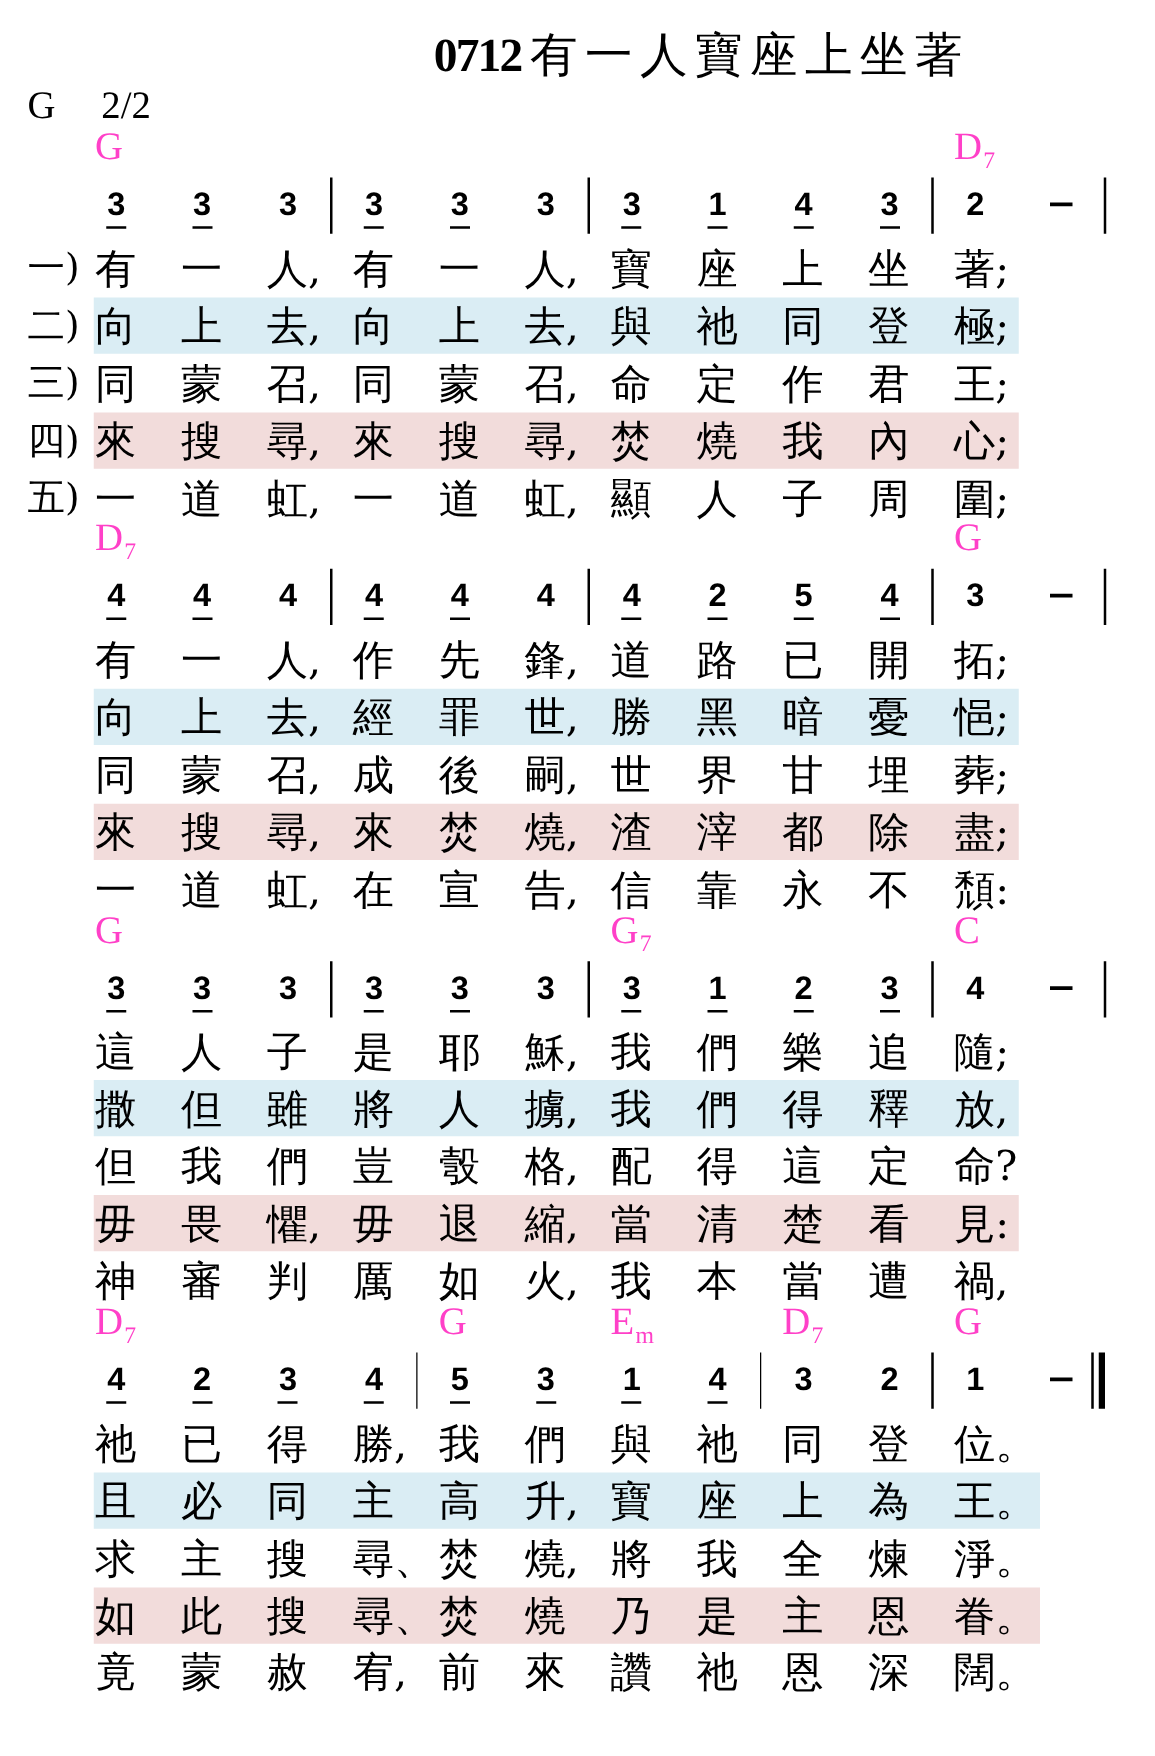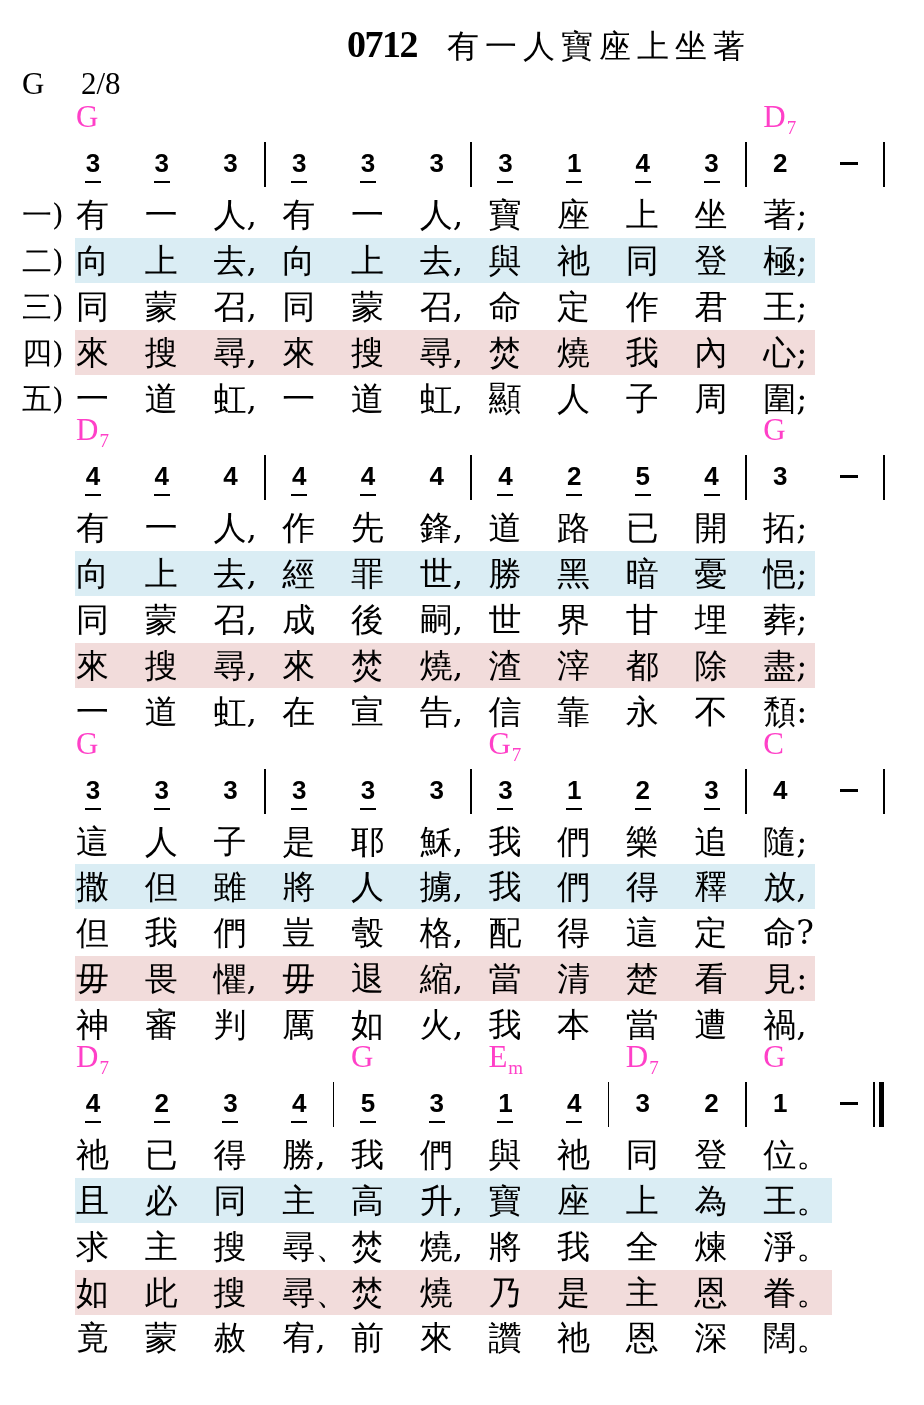--- a/index.html
+++ b/index.html
@@ -20,23 +20,23 @@
     line-height: 44px;
   }
   .title-num {
     font-family: "Liberation Serif", serif;
     font-weight: bold;
     font-size: 38px;
     letter-spacing: -1.5px;
   }
   .title-text {
     font-family: "DejaVu Serif", serif;
-    font-size: 32px;
+    font-size: 38px;
     letter-spacing: 6px;
-    margin-left: 30px;
+    margin-left: 7px;
   }
   .key, .time {
     position: absolute;
     top: 66px;
     font-family: "Liberation Serif", serif;
     font-size: 31px;
     line-height: 36px;
   }
   .key { left: 22px; }
   .time { left: 81px; }
@@ -112,21 +112,21 @@
   }
 </style>
 </head>
 <body>
 
 <div id="sheet">
   <div class="title">
     <span class="title-num">0712</span><span class="title-text">有一人寶座上坐著</span>
   </div>
   <span class="key">G</span>
-  <span class="time">2/8</span>
+  <span class="time">2/2</span>
   <div id="systems">
       <div class="system" style="top: 104px;">
         <div class="chord" style="left: 76px; color: rgb(255, 64, 200);"><span class="chord-root">G</span><sub class="chord-sub"></sub></div>
         <div class="chord" style="left: 763.3px; color: rgb(255, 64, 200);"><span class="chord-root">D</span><sub class="chord-sub">7</sub></div>
         <span class="note" style="left: 78px;">3</span>
         <span class="uline" style="left: 85px;"></span>
         <span class="note" style="left: 146.73px;">3</span>
         <span class="uline" style="left: 153.73px;"></span>
         <span class="note" style="left: 215.46px;">3</span>
         <span class="bar" style="left: 264.075px;"></span>

